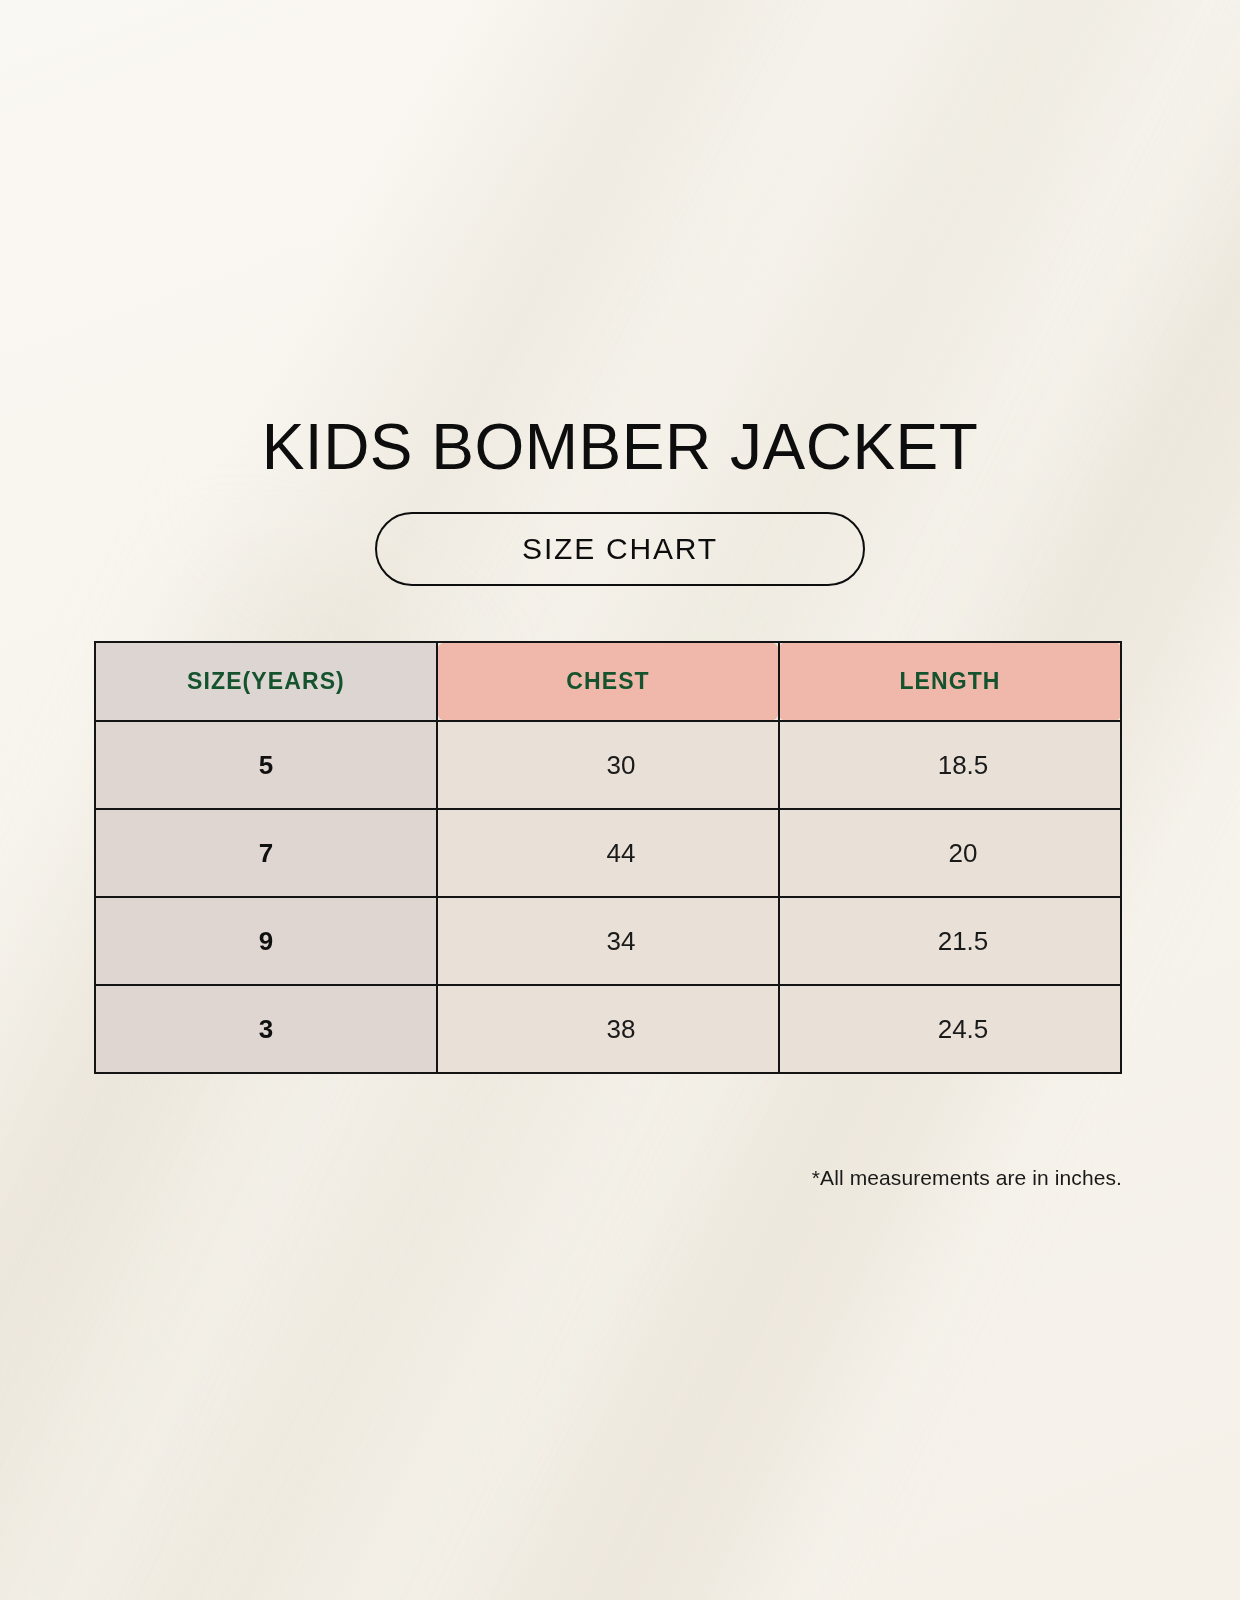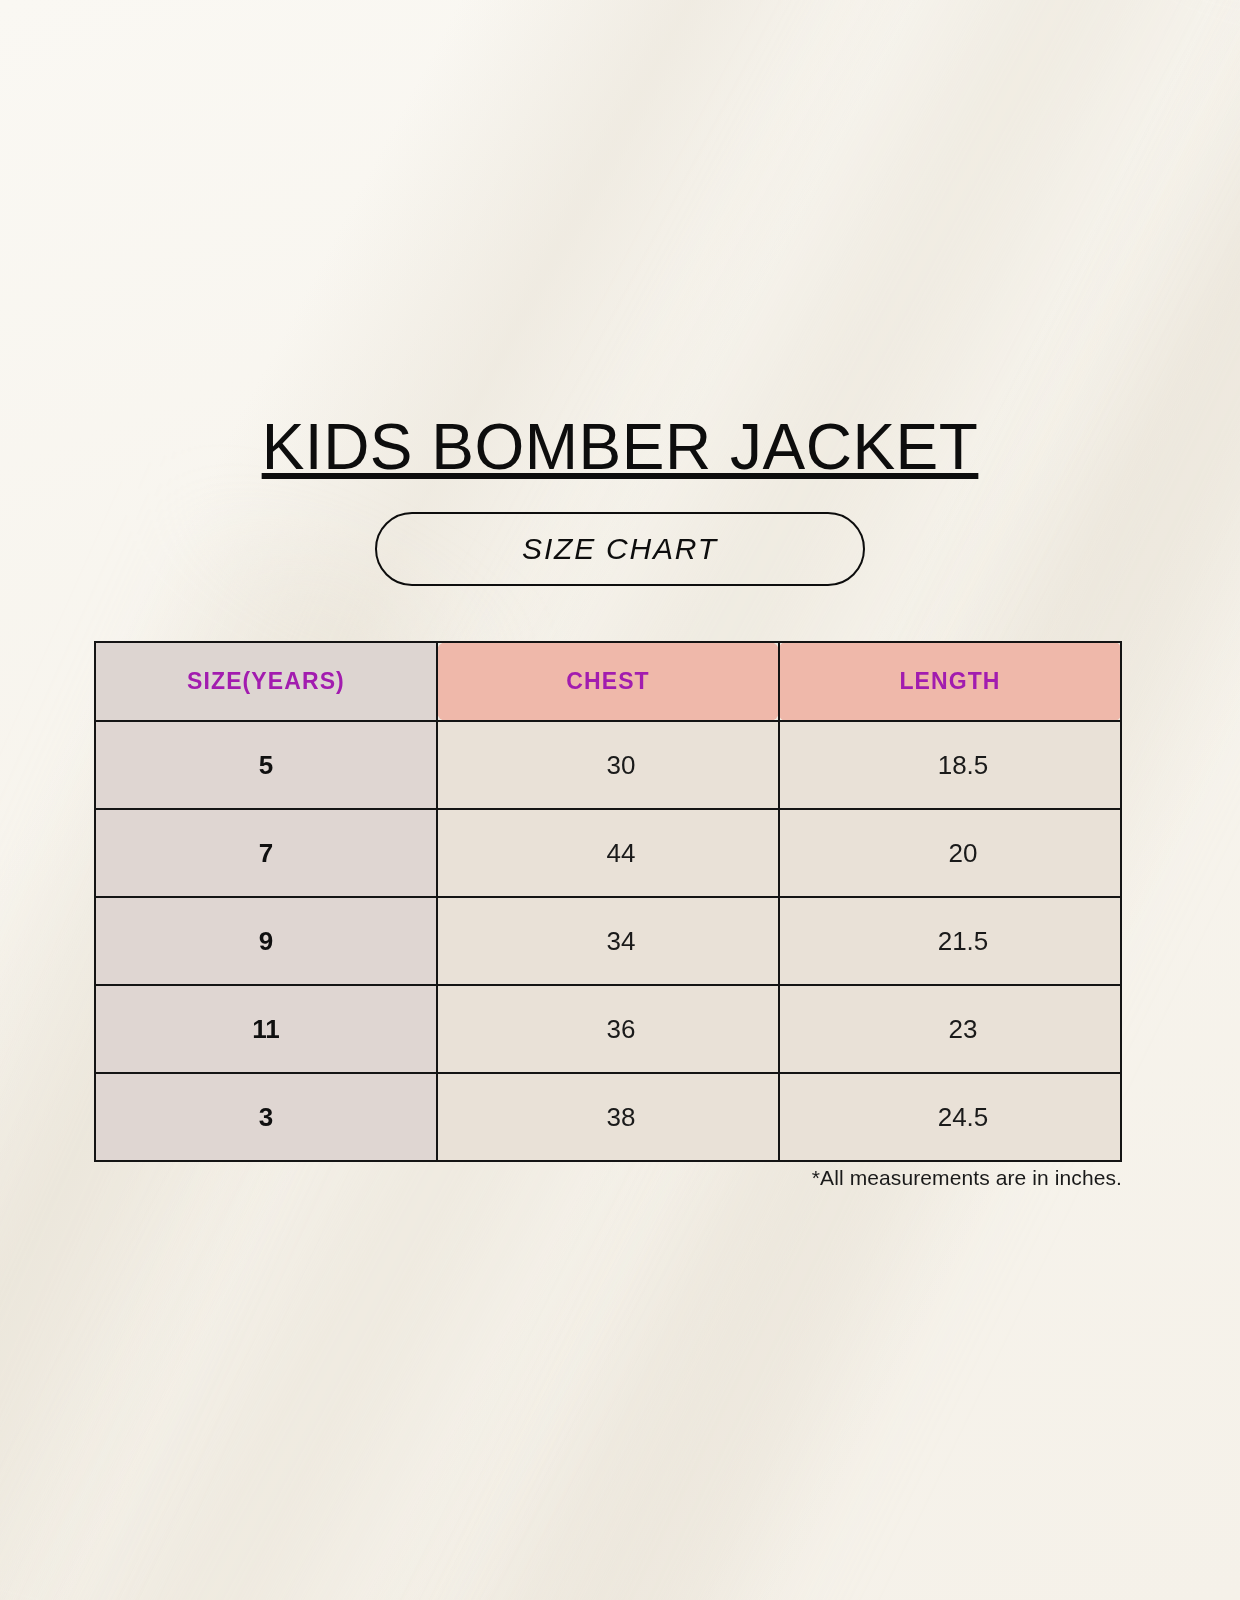--- a/index.html
+++ b/index.html
@@ -63,21 +63,20 @@
     top: 372px;
     left: 0;
     width: 1240px;
     text-align: center;
     font-size: 64px;
     line-height: 1;
     font-weight: 400;
     letter-spacing: 0.5px;
     color: #0d0d0d;
     white-space: nowrap;
-    text-decoration: underline;
   }
 
   
   .badge-wrap {
     position: absolute;
     top: 512px;
     left: 0;
     width: 1240px;
     display: flex;
     justify-content: center;
@@ -85,21 +84,20 @@
   .badge {
     width: 490px;
     height: 74px;
     border: 2.5px solid #0d0d0d;
     border-radius: 40px;
     display: flex;
     align-items: center;
     justify-content: center;
     box-sizing: border-box;
     background: transparent;
-    font-style: italic;
   }
   .badge-label {
     font-size: 30px;
     font-weight: 400;
     letter-spacing: 1.8px;
     color: #0d0d0d;
   }
 
   
   .table-wrap {
@@ -118,21 +116,21 @@
     border: 2px solid #141414;
     text-align: center;
     vertical-align: middle;
     padding: 0;
   }
   thead th {
     height: 77px;
     font-size: 23px;
     font-weight: 700;
     letter-spacing: 1.1px;
-    color: #a21caf;
+    color: #14532d;
   }
   th.col-size   { background: #ddd5d1; }
   th.col-chest  { background: #efb8aa; border-radius: 9px; }
   th.col-length { background: #efb8aa; border-radius: 7px; }
 
   tbody tr { height: 88px; }
   tbody td.cell-size {
     background: #dfd6d2;
     font-size: 26px;
     font-weight: 700;
@@ -195,25 +193,20 @@
           <td class="cell-size">7</td>
           <td class="cell-val">44</td>
           <td class="cell-val">20</td>
         </tr>
         <tr>
           <td class="cell-size">9</td>
           <td class="cell-val">34</td>
           <td class="cell-val">21.5</td>
         </tr>
         <tr>
-          <td class="cell-size">11</td>
-          <td class="cell-val">36</td>
-          <td class="cell-val">23</td>
-        </tr>
-        <tr>
           <td class="cell-size">3</td>
           <td class="cell-val">38</td>
           <td class="cell-val">24.5</td>
         </tr>
       </tbody>
     </table>
   </div>
 
   <div class="footnote">*All measurements are in inches.</div>
 

